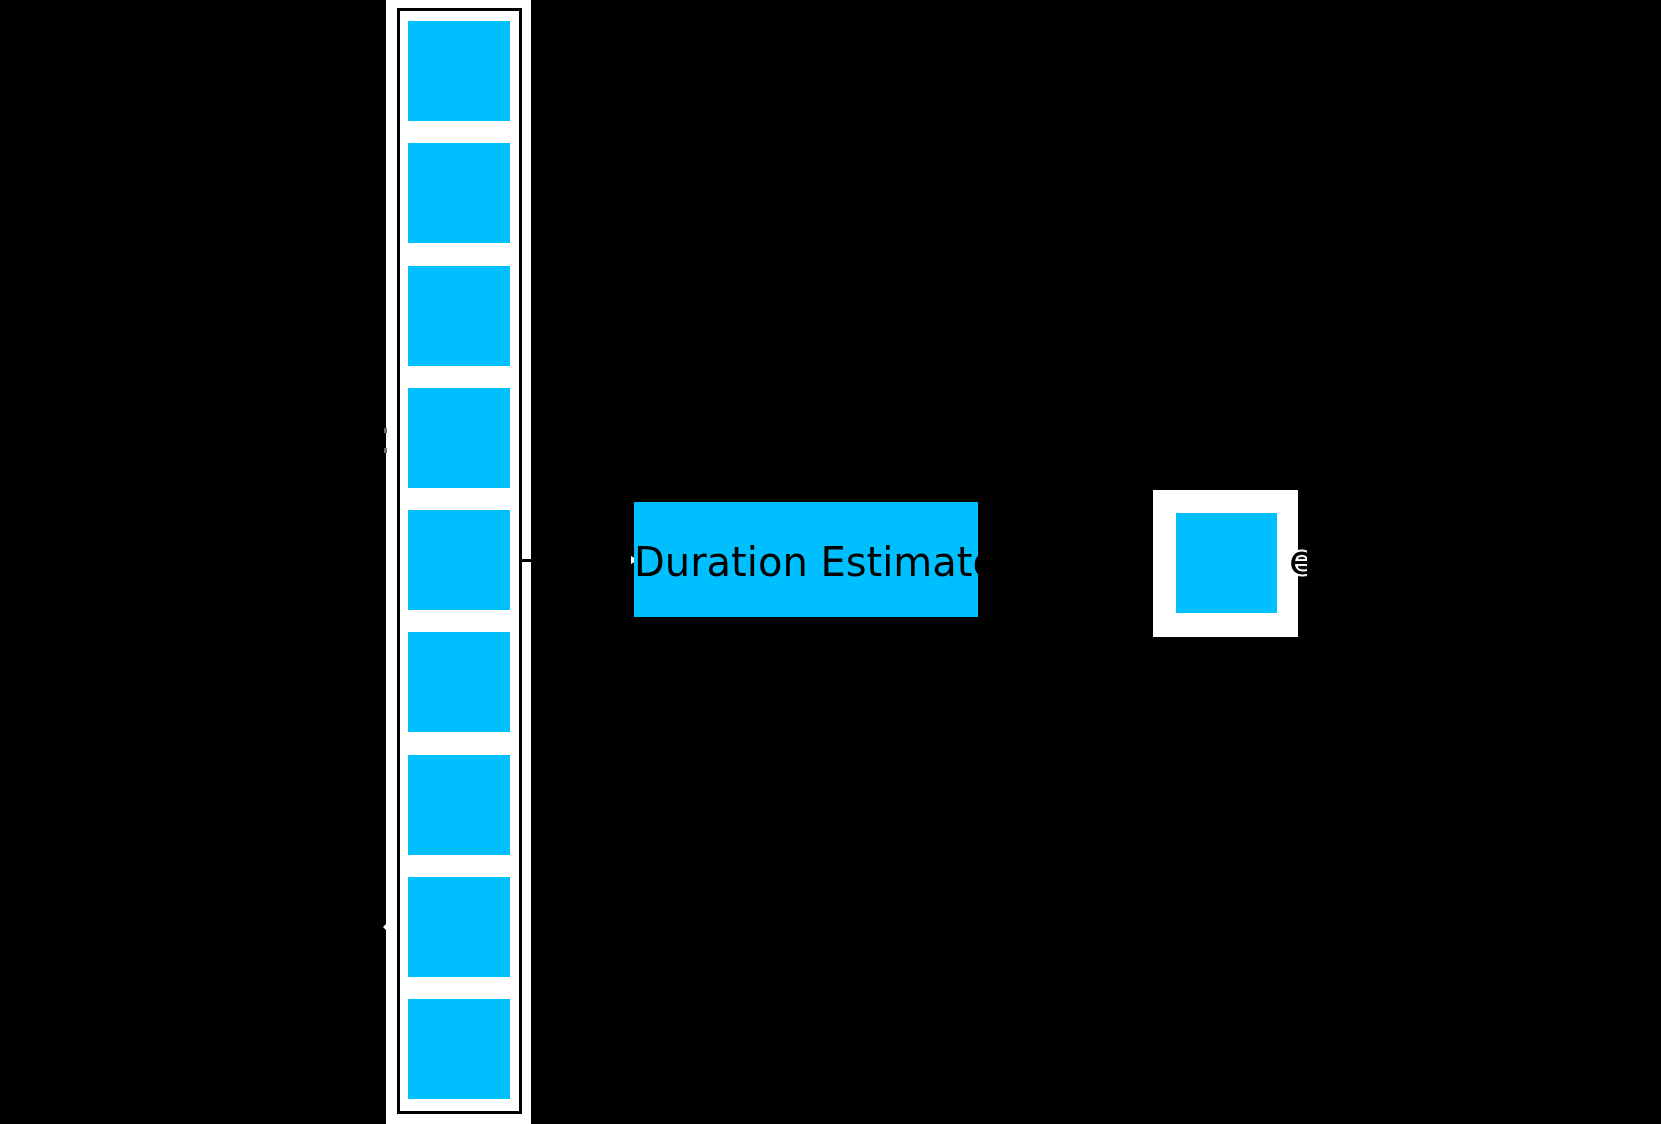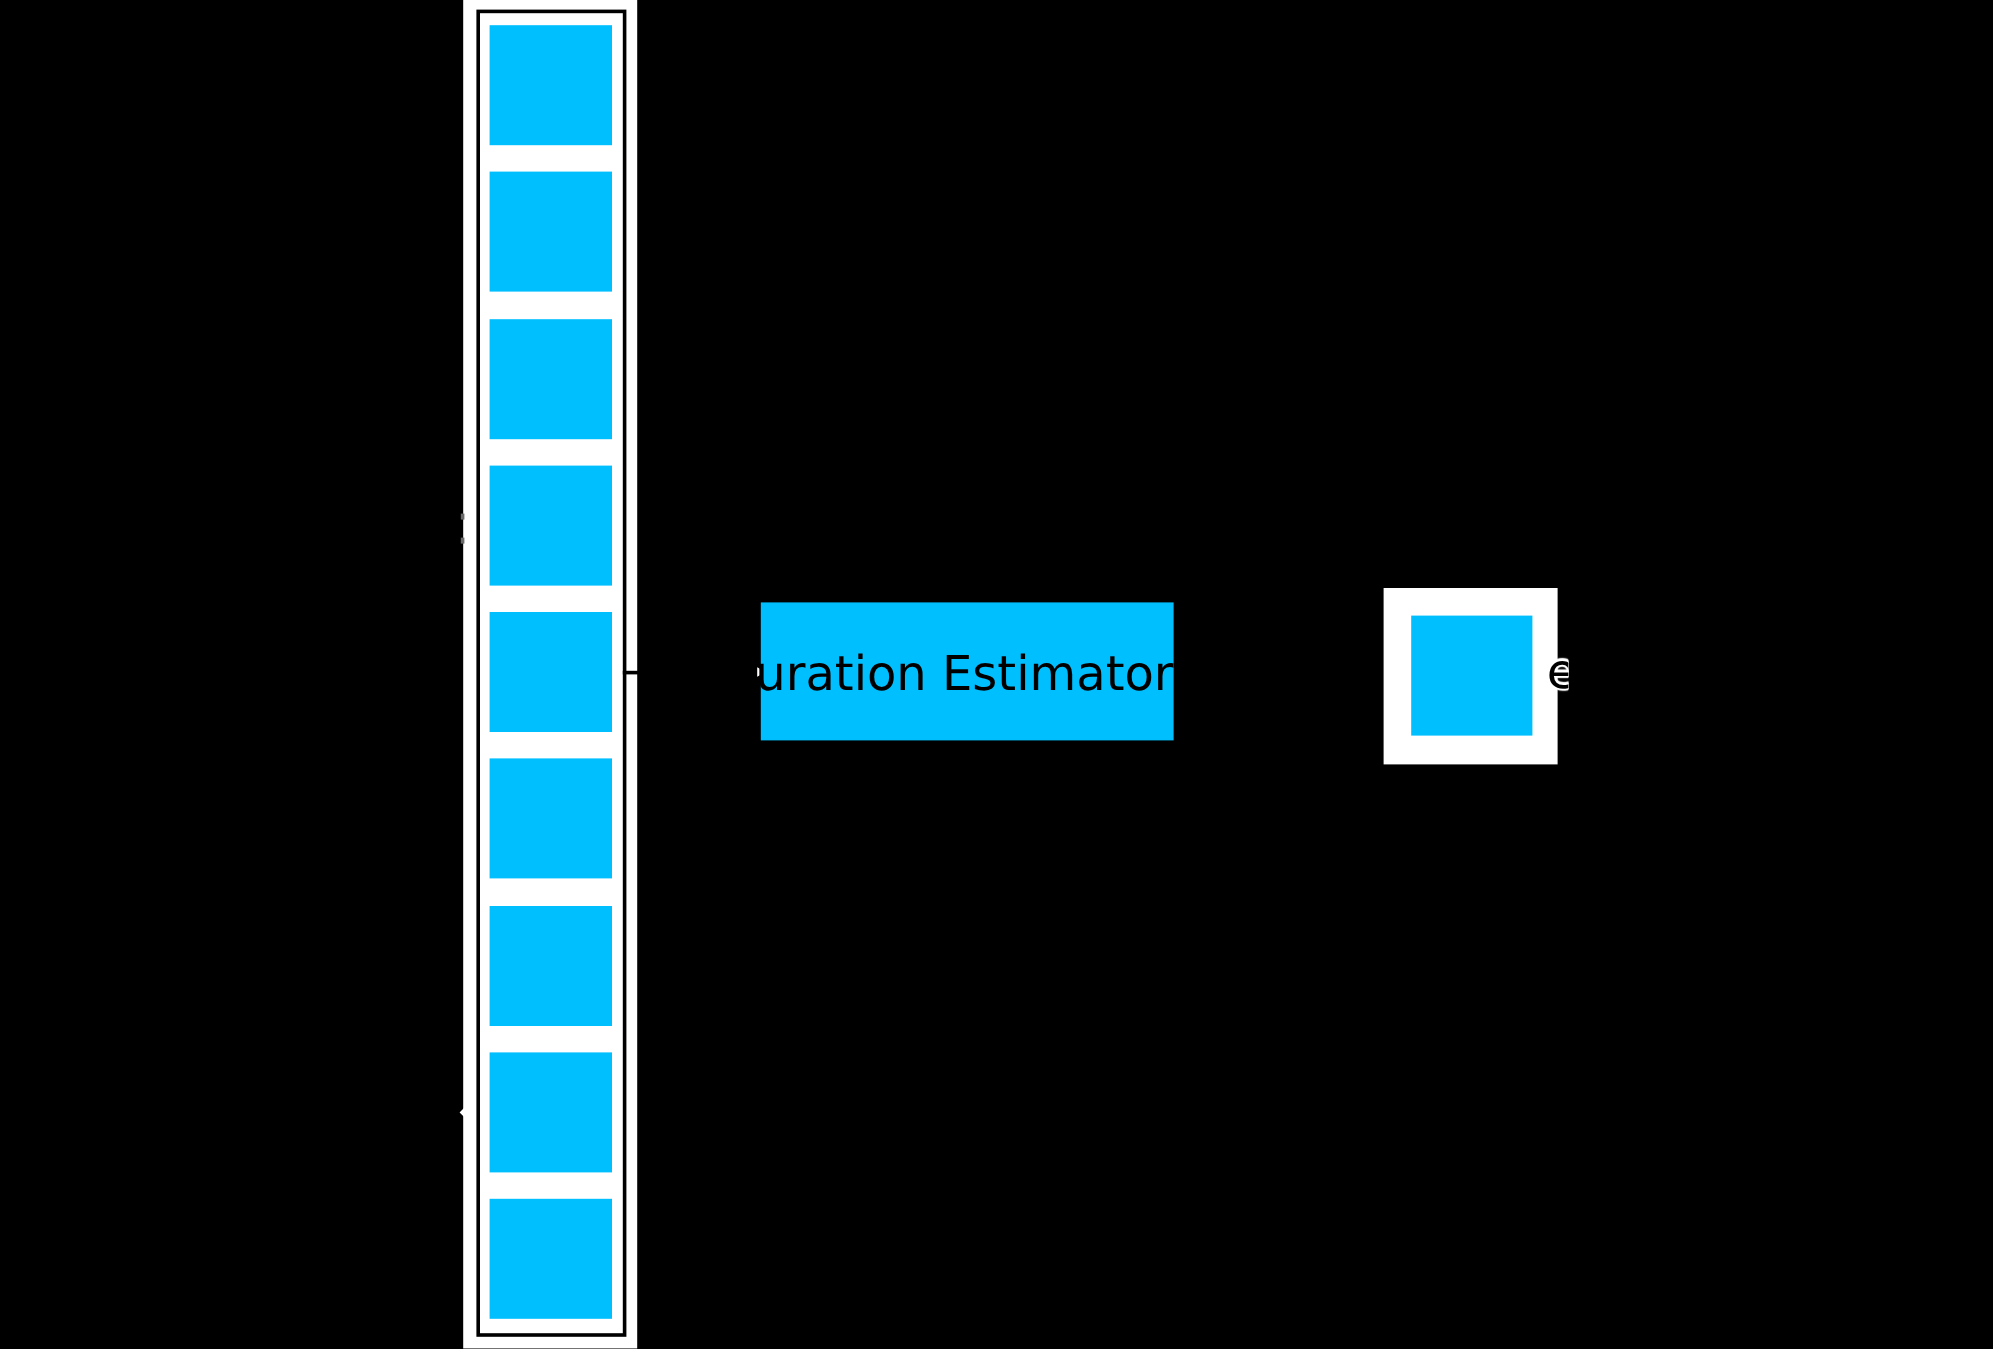--- a/index.html
+++ b/index.html
@@ -42,21 +42,21 @@
   
   .arrowhead{
     position:absolute;left:1148px;top:552px;width:0;height:0;
     border-top:9px solid transparent;border-bottom:9px solid transparent;
     border-left:22px solid var(--ink);
   }
   
   .estimator-box{
     position:absolute;left:634px;top:502px;width:344px;height:115px;
     background:var(--accent);color:var(--ink);
-    display:flex;flex-direction:column;align-items:flex-end;justify-content:center;
+    display:flex;flex-direction:column;align-items:flex-start;justify-content:center;
     padding-top:4px;box-sizing:border-box;
     font-size:40px;line-height:48px;white-space:nowrap;
   }
   
   .output-panel{
     position:absolute;left:1153px;top:490px;width:145px;height:147px;
     background:var(--frame);
   }
   .output-block{
     position:absolute;left:23px;top:23px;width:101px;height:100px;

